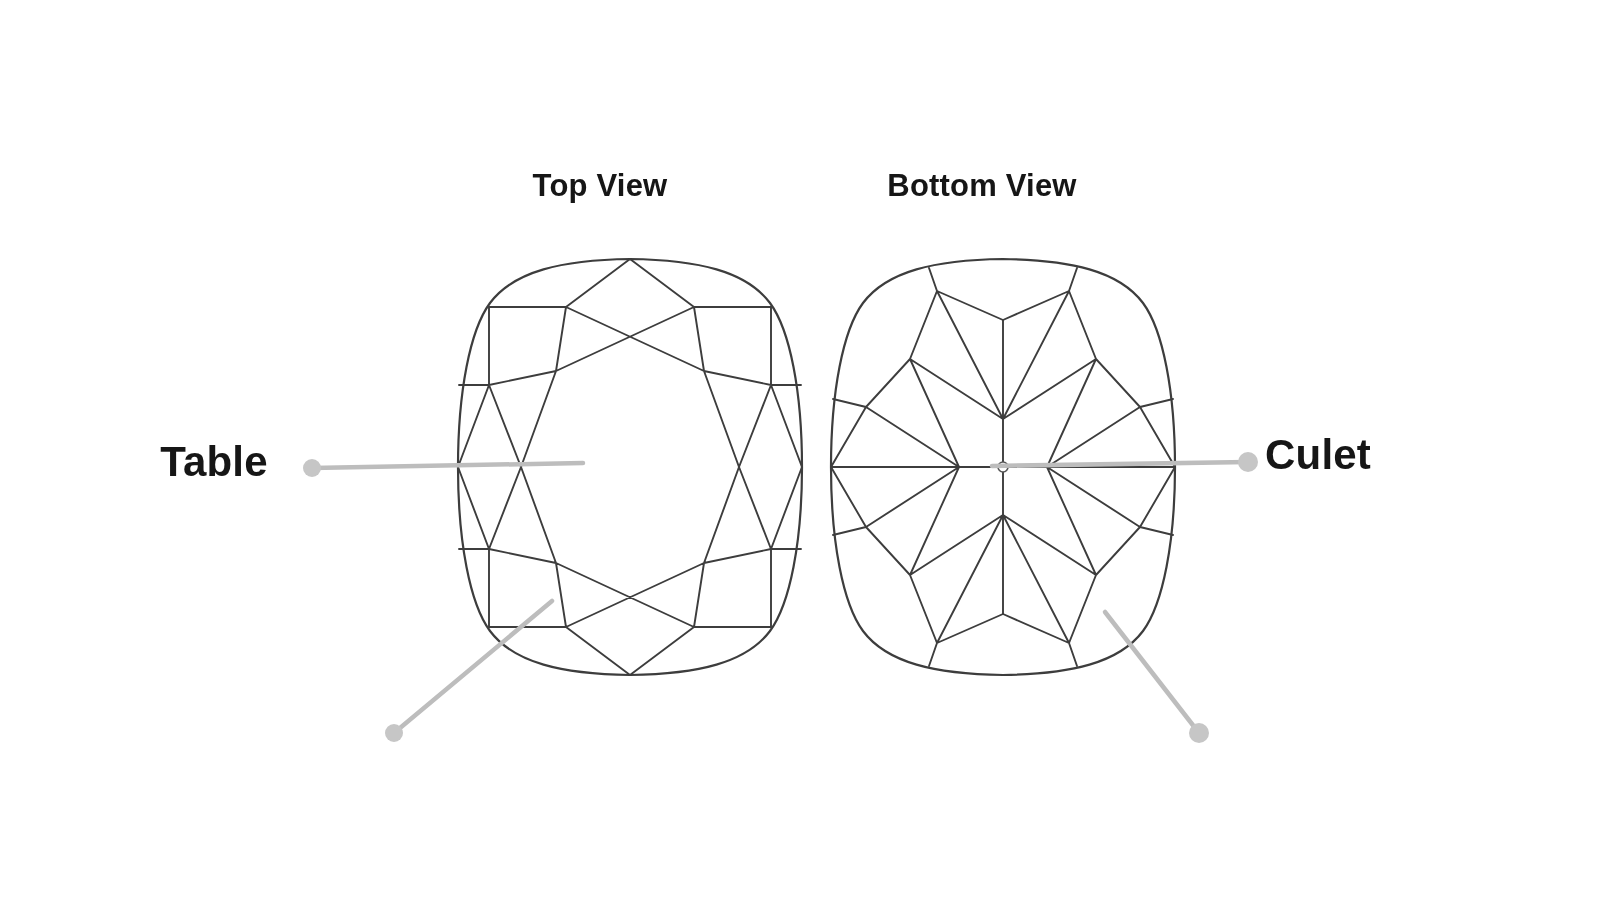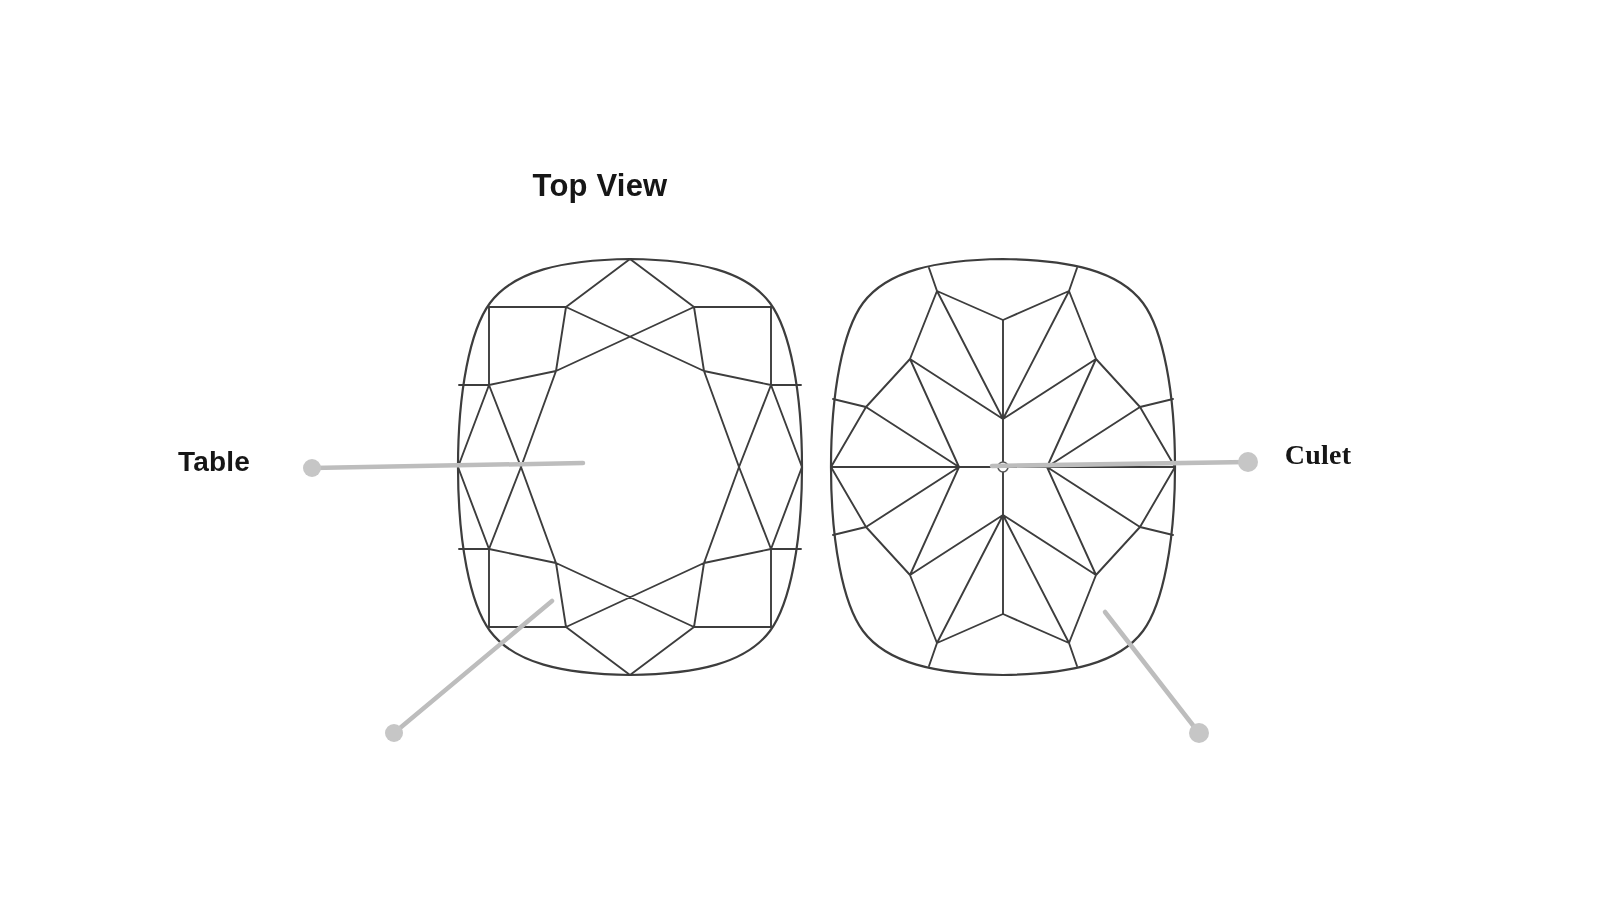--- a/index.html
+++ b/index.html
@@ -28,26 +28,26 @@
   .label{
     position:absolute;
     transform:translate(-50%,-50%);
     color:var(--text);
     font-weight:700;
     white-space:nowrap;
     letter-spacing:0.2px;
     text-align:right;
   }
   .view-title{font-size:31px;}
-  .part-label{font-size:28px;}
+  .part-label{font-size:42px;}
   .part-label-sm{font-size:34px;}
   #top-view-title{left:600px;top:186px;}
   #bottom-view-title{left:982px;top:186px;}
   #table-label{left:214px;top:462px;}
-  #culet-label{left:1318px;top:455px;font-family:Liberation Serif, serif;}
+  #culet-label{left:1318px;top:455px;}
   #upper-girdle-label{left:346px;top:762px;}
   #lower-girdle-label{left:1251px;top:764px;}
 </style>
 </head>
 <body>
 
 <div class="stage">
 
   <svg width="1600" height="900" viewBox="0 0 1600 900">
 
@@ -116,19 +116,20 @@
       <line class="leader" x1="552" y1="601" x2="394" y2="733"></line>
       <circle class="leader-dot" cx="394" cy="733" r="9"></circle>
 
       <line class="leader" x1="1105" y1="612" x2="1199" y2="733"></line>
       <circle class="leader-dot" cx="1199" cy="733" r="10"></circle>
     </g>
   </svg>
 
   <div class="label view-title" id="top-view-title">Top View</div>
 
+  <div class="label view-title" id="bottom-view-title">Bottom View</div>
 
   <div class="label part-label" id="table-label">Table</div>
 
   <div class="label part-label" id="culet-label">Culet</div>
 
 
 </div>
 
 </body></html>

